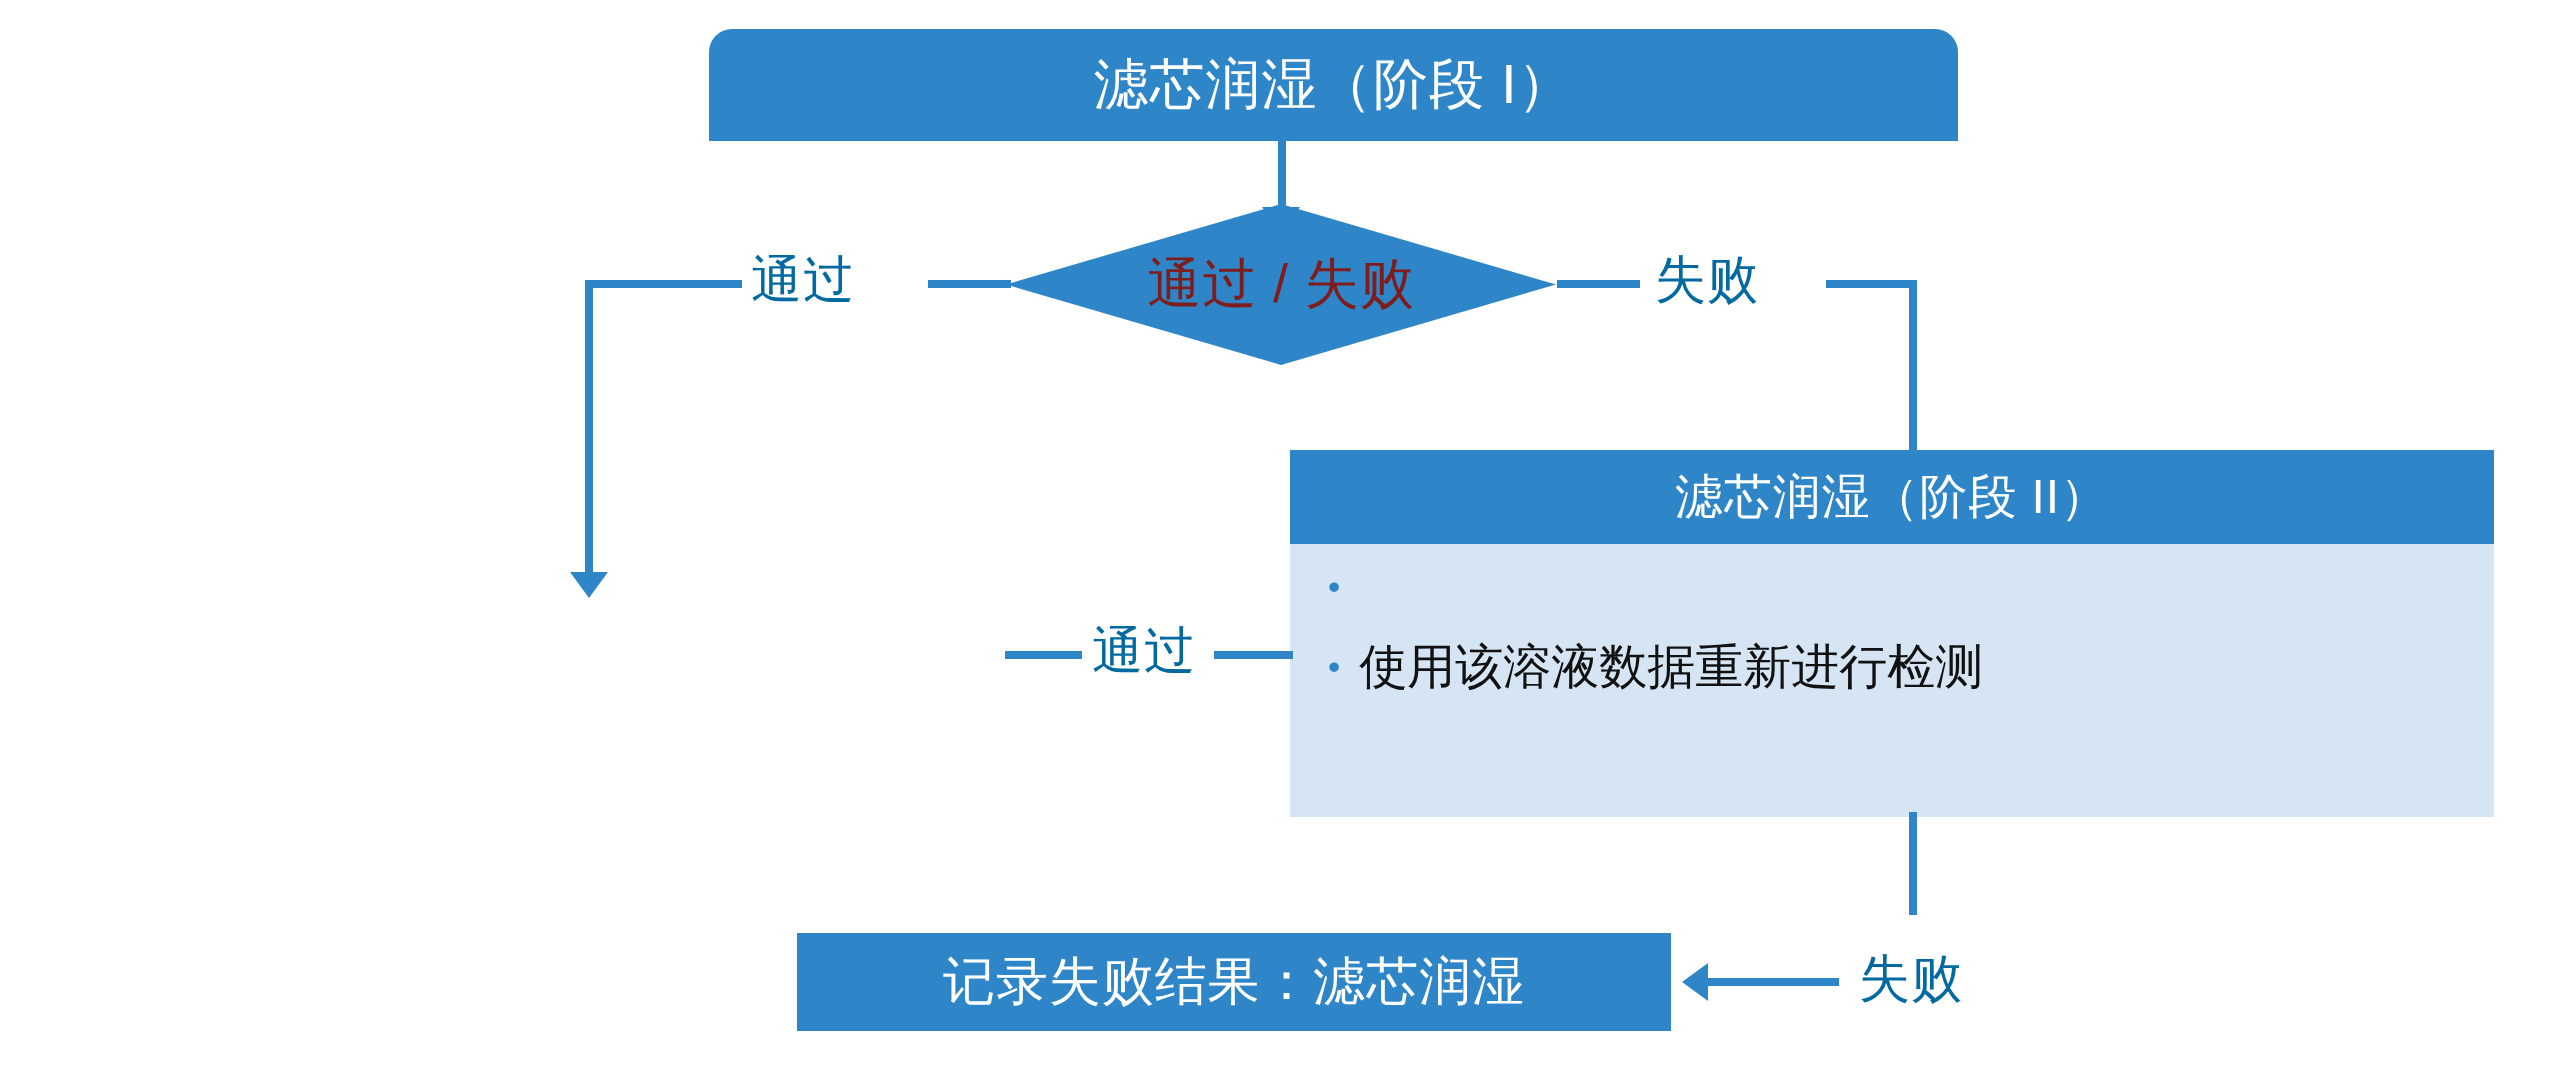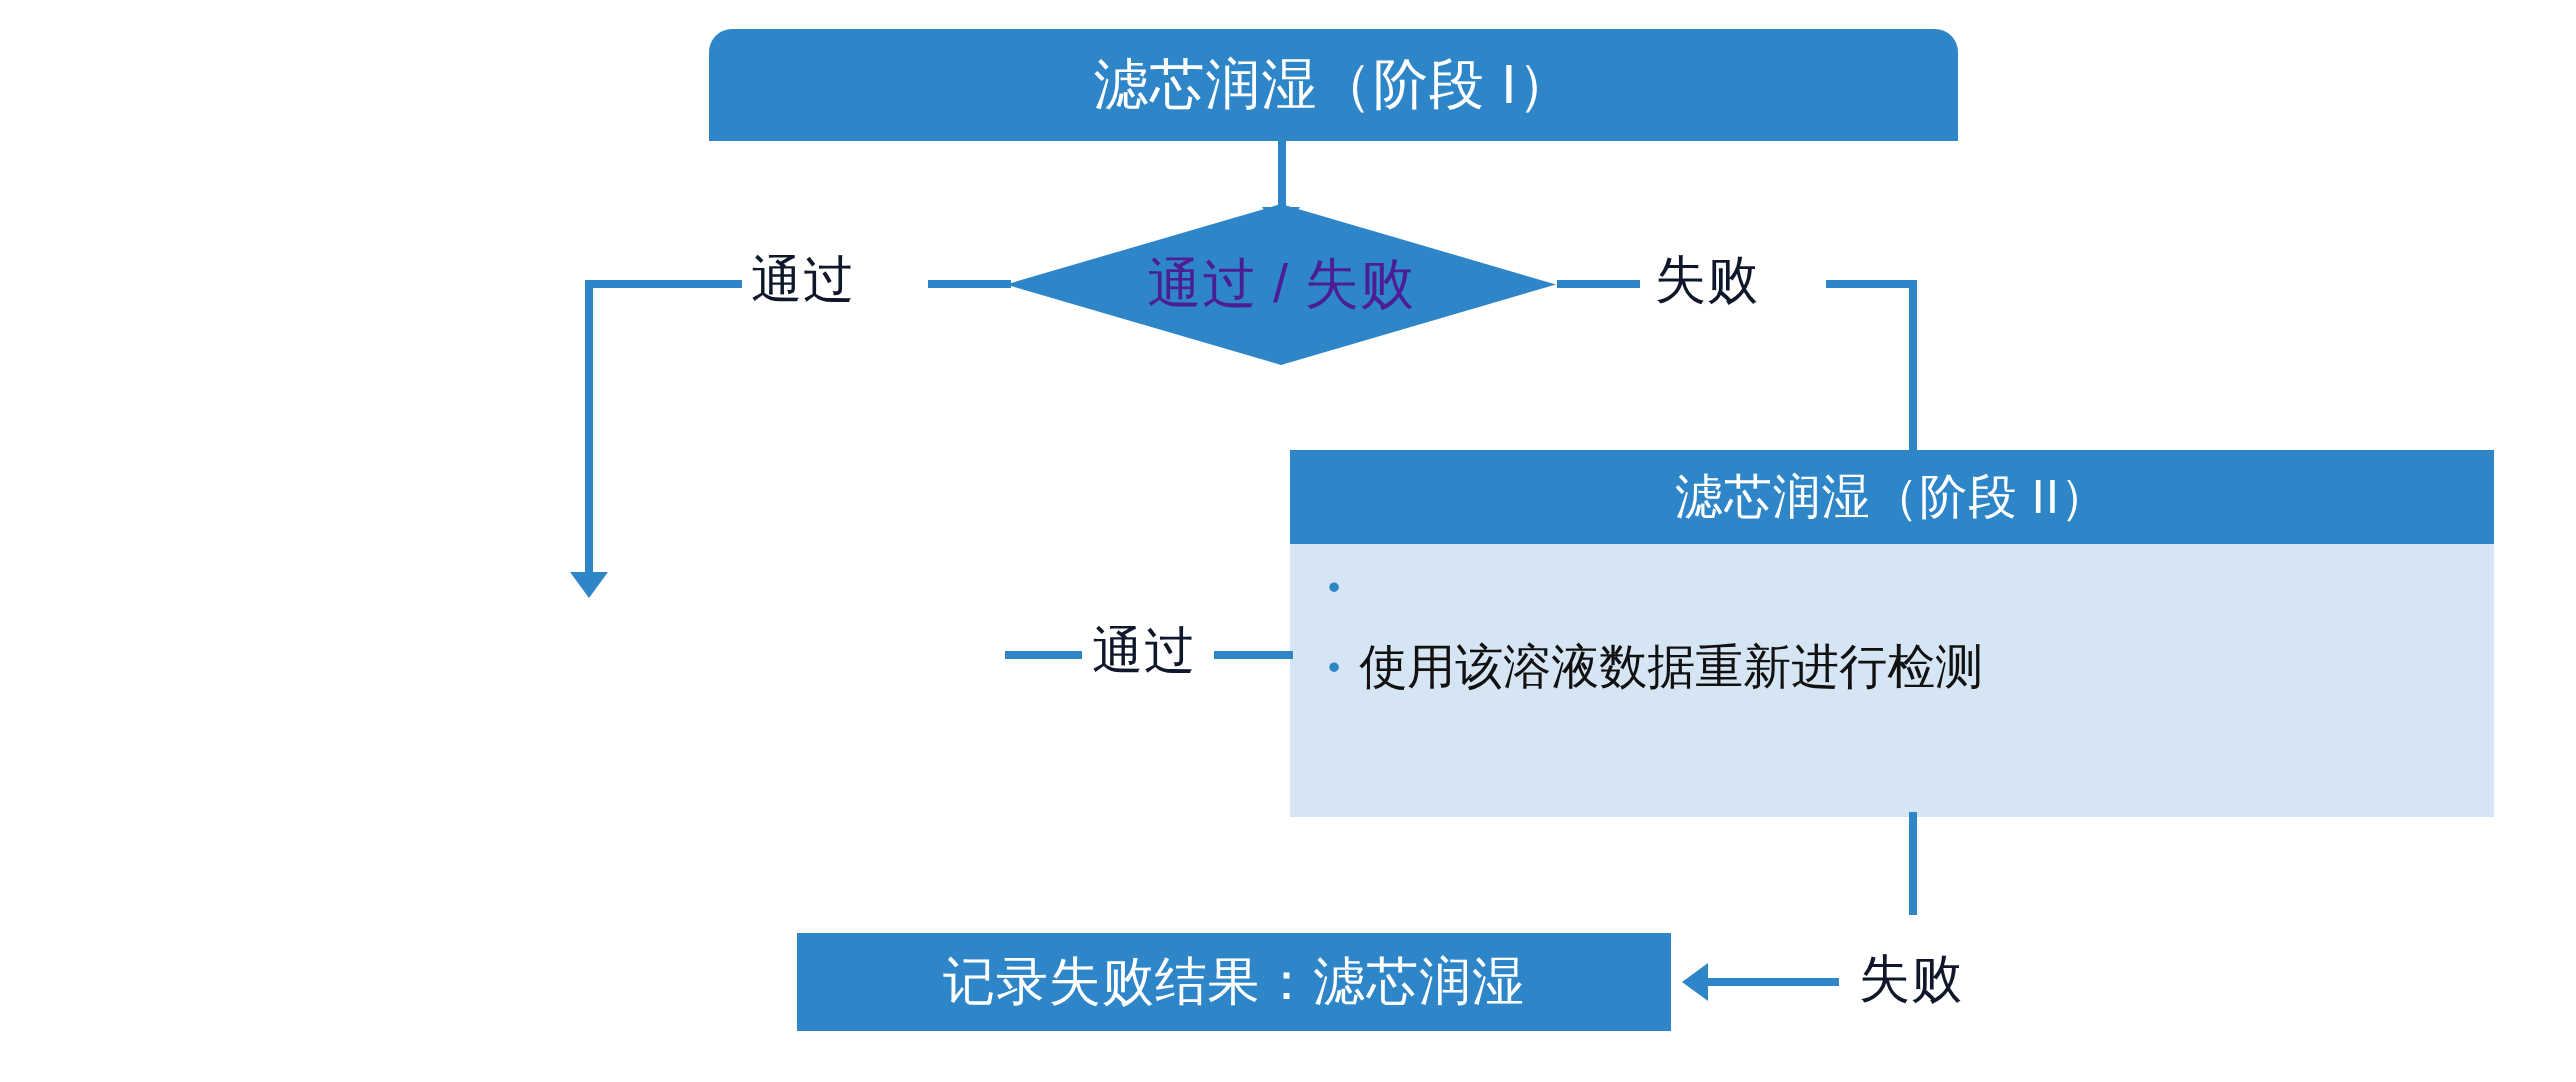--- a/index.html
+++ b/index.html
@@ -53,21 +53,21 @@
     inset: 0;
     background: #2E86C8;
     clip-path: polygon(50% 0%, 100% 50%, 50% 100%, 0% 50%);
   }
   #node-decision-label {
     position: absolute;
     inset: 0;
     display: flex;
     align-items: center;
     justify-content: center;
-    color: #4c1d95;
+    color: #7f1d1d;
     font-size: 54px;
     white-space: nowrap;
     letter-spacing: 0.9px;
   }
 
   
   #node-pass-result {
     left: 194px;
     top: 605px;
     width: 811px;
@@ -158,21 +158,21 @@
     width: 0;
     height: 0;
     border-top: 19px solid transparent;
     border-bottom: 19px solid transparent;
     border-right: 26px solid #2E86C8;
   }
 
   
   .edge-label {
     position: absolute;
-    color: #0f172a;
+    color: #0369a1;
     font-size: 51px;
     white-space: nowrap;
     letter-spacing: 0.9px;
   }
 </style>
 </head>
 <body>
 
 <div id="canvas">
 

